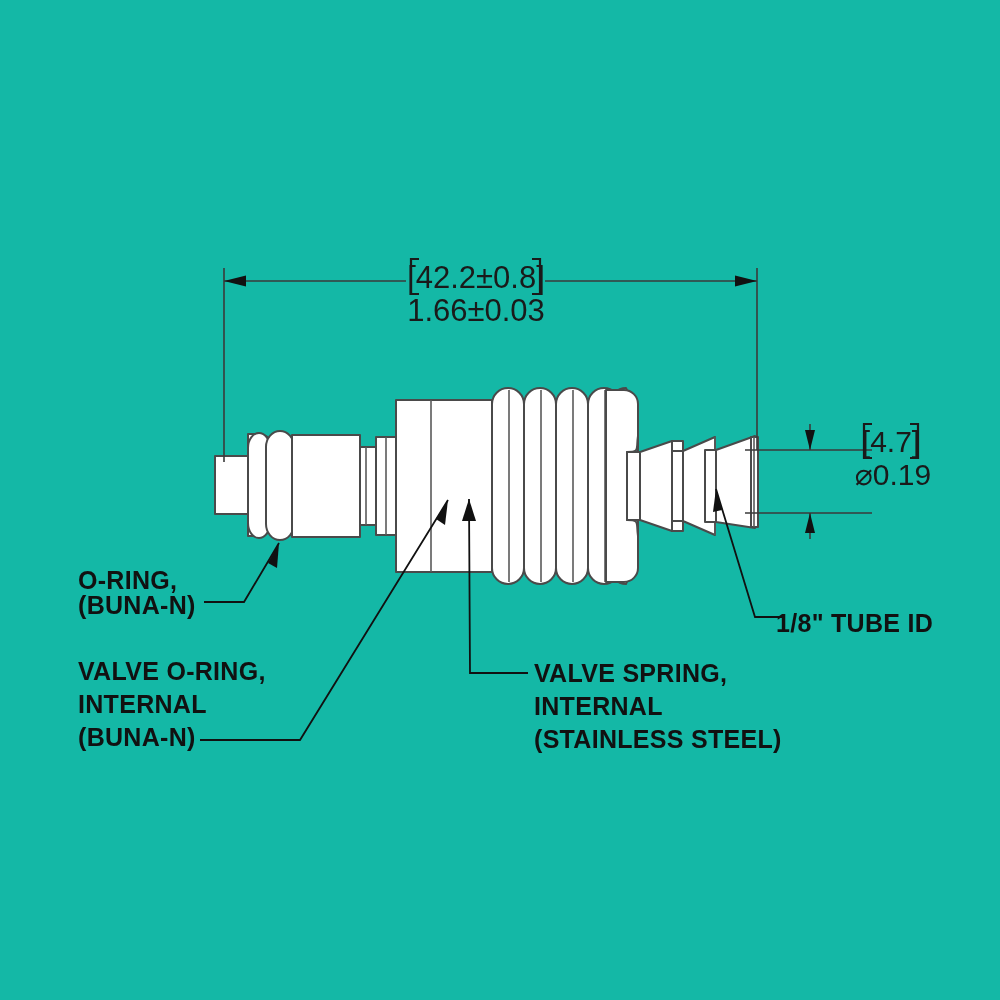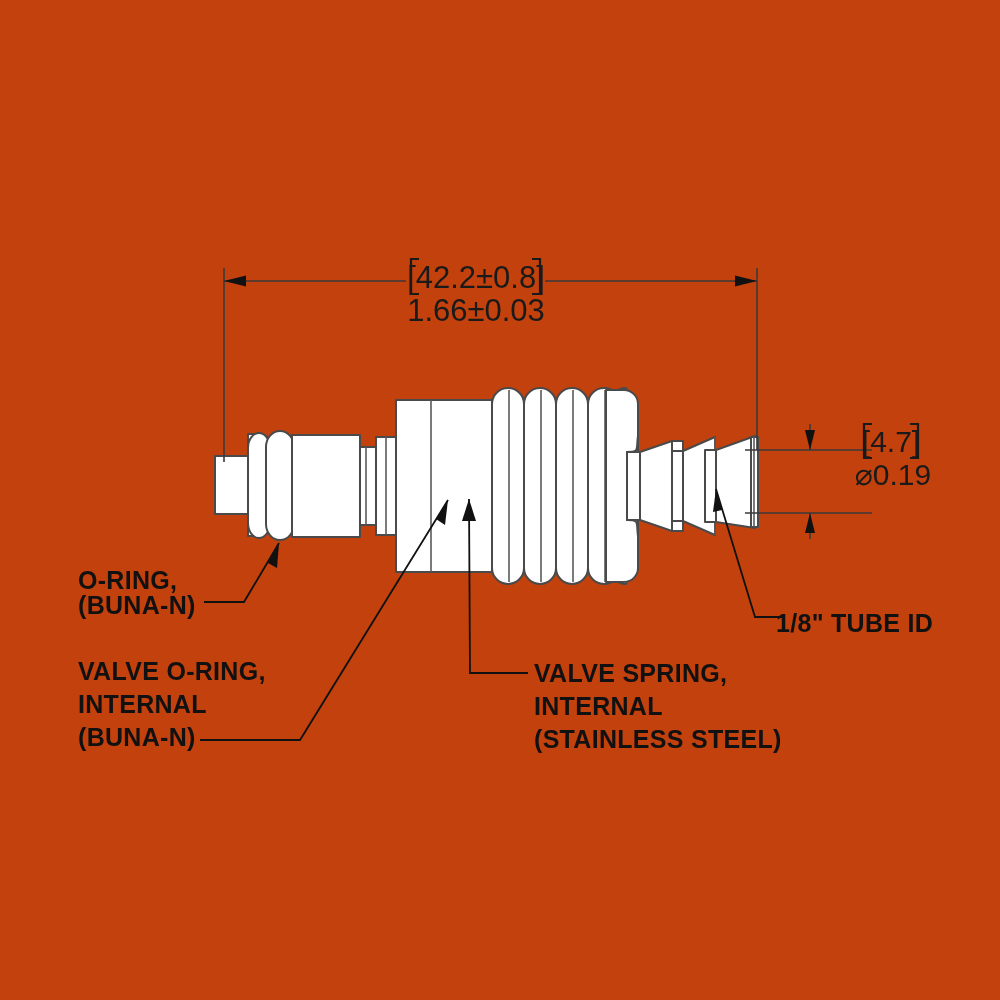--- a/index.html
+++ b/index.html
@@ -12,21 +12,21 @@
     width: 1000px;
     height: 1000px;
     overflow: hidden;
     font-family: "Liberation Sans", sans-serif;
     color: #1a1a1a;
   }
   #drawing-root {
     position: relative;
     width: 1000px;
     height: 1000px;
-    background: #c2410c;
+    background: #14b8a6;
   }
   svg#drawing-canvas {
     position: absolute;
     top: 0;
     left: 0;
     width: 1000px;
     height: 1000px;
     display: block;
   }
   

